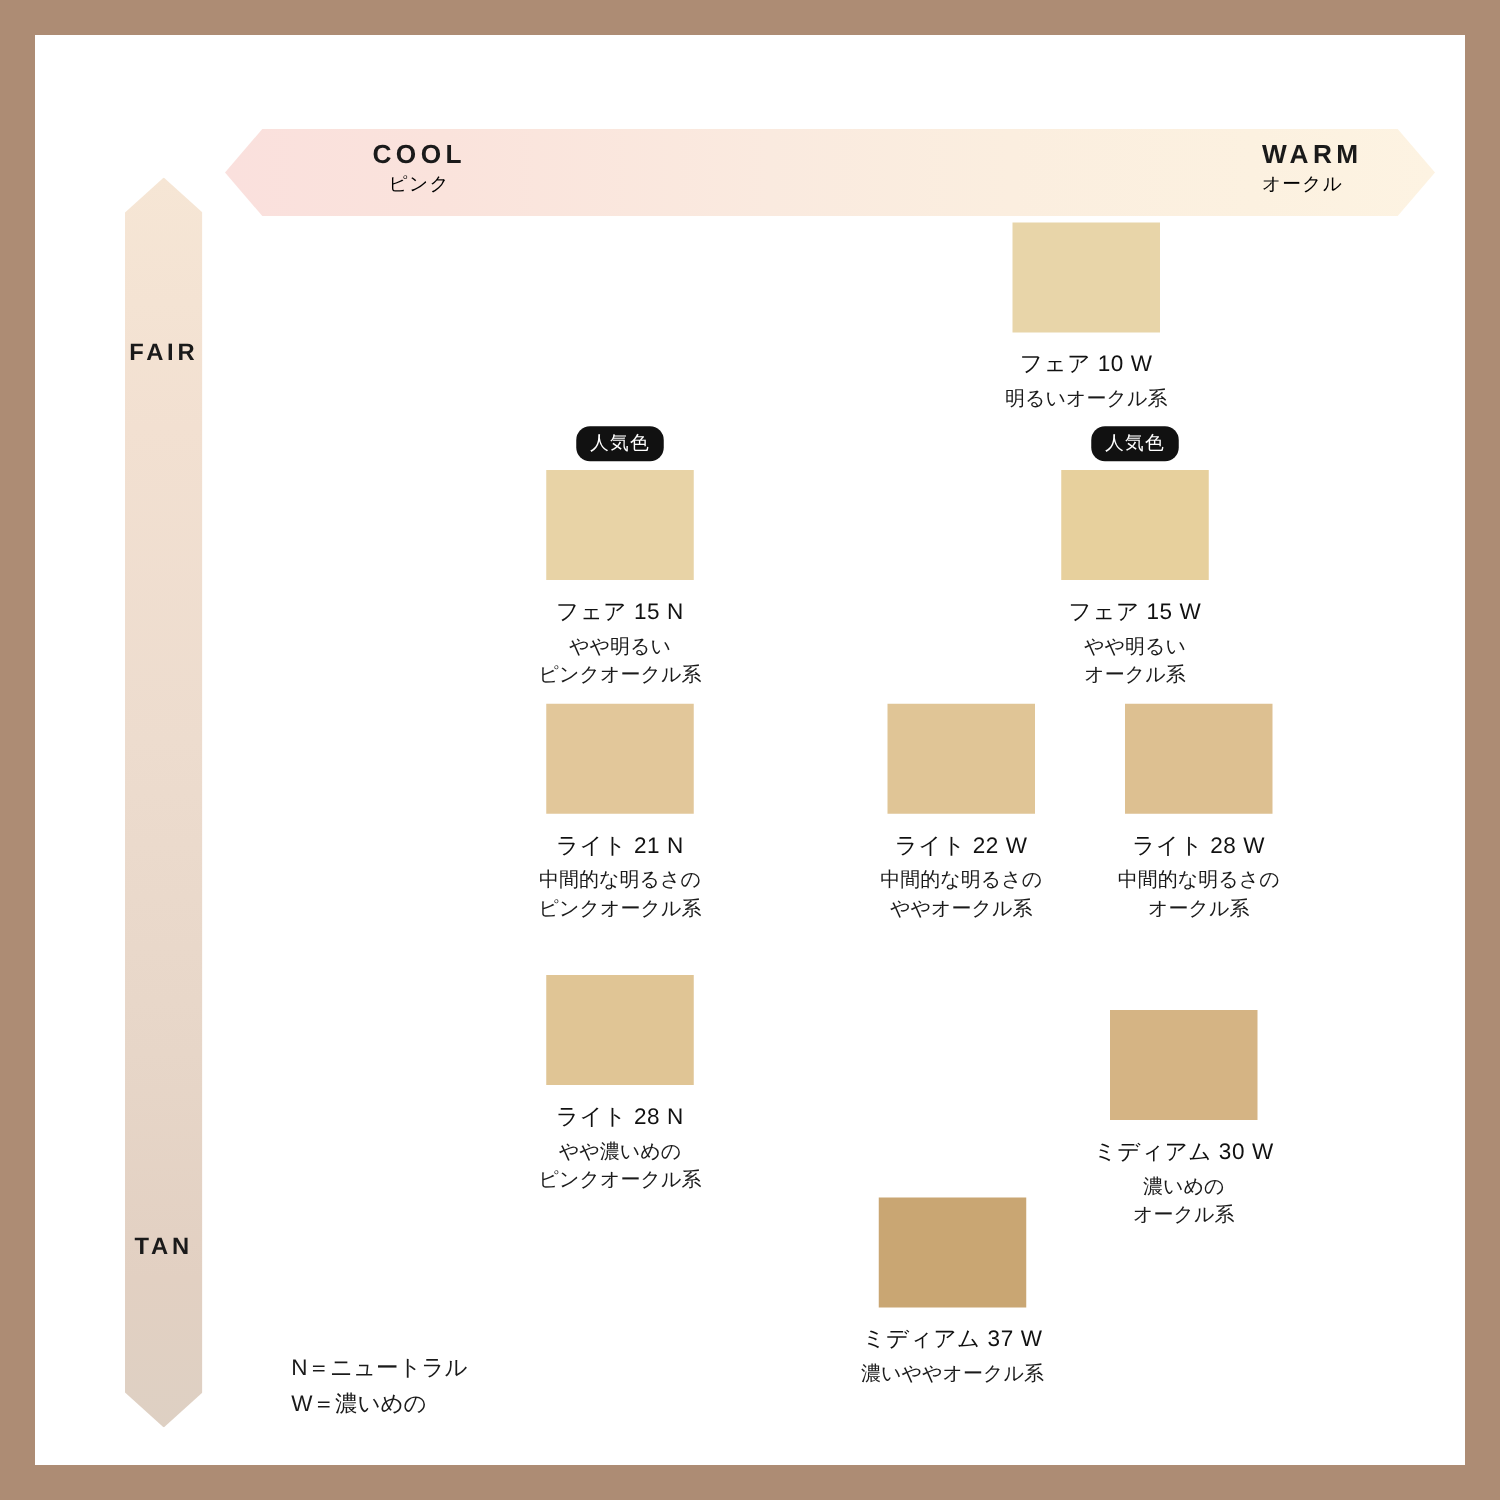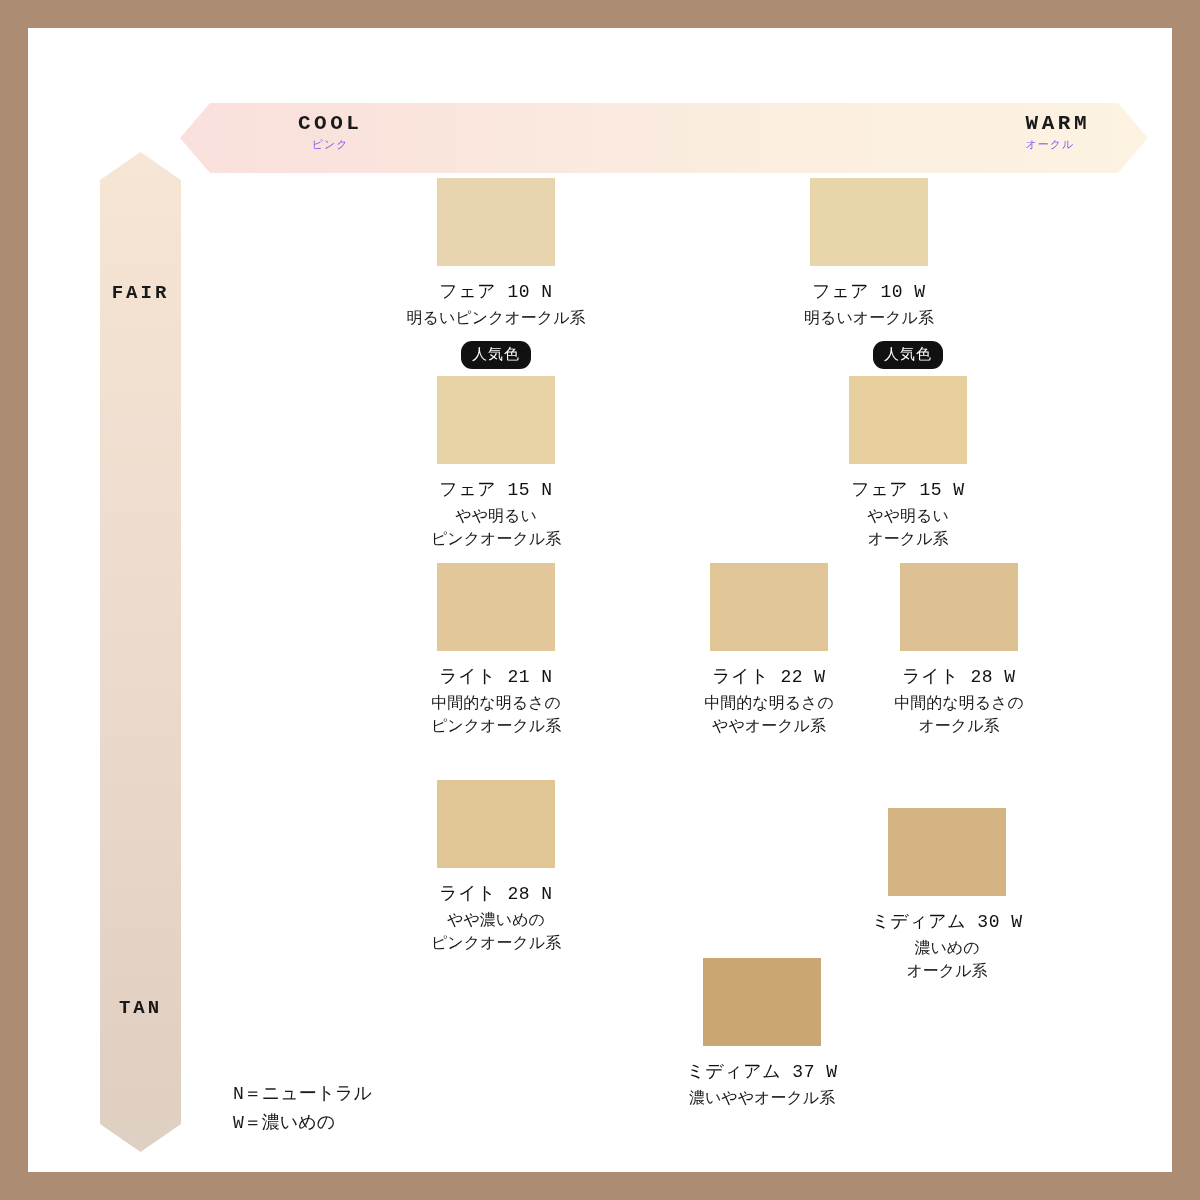--- a/index.html
+++ b/index.html
@@ -13,21 +13,20 @@
     font-family: "Liberation Sans", sans-serif;
     overflow: hidden;
   }
   .frame {
     position: absolute;
     left: 28px;
     top: 28px;
     width: 1144px;
     height: 1144px;
     background: #ffffff;
-    font-family: Liberation Mono, monospace;
   }
 
   
   .h-arrow {
     position: absolute;
     left: 152px;
     top: 75px;
     width: 968px;
     height: 70px;
   }
@@ -50,32 +49,32 @@
     top: 8px;
   }
   .cap {
     font-size: 21px;
     font-weight: bold;
     letter-spacing: 3.5px;
     color: #1a1a1a;
     line-height: 1.25;
   }
   .sub-jp {
-    font-size: 11px;
-    color: #8b5cf6;
+    font-size: 15px;
+    color: #000000;
     letter-spacing: 1px;
     line-height: 1.5;
   }
 
   
   .v-arrow {
     position: absolute;
     left: 72px;
-    top: 124px;
-    width: 81px;
+    top: 114px;
+    width: 62px;
     height: 1000px;
   }
   .v-arrow .bar {
     position: absolute;
     left: 0; top: 0;
     width: 100%; height: 100%;
     background: linear-gradient(to bottom, #f6e6d5 0%, #f2e0d1 20%, #eddcce 45%, #e7d6c8 70%, #e2d0c2 88%, #ded0c3 100%);
     clip-path: polygon(50% 0, 100% 28px, 100% calc(100% - 28px), 50% 100%, 0 calc(100% - 28px), 0 28px);
   }
   .v-arrow .v-label {
@@ -155,25 +154,20 @@
       <div class="sub-jp">オークル</div>
     </div>
   </div>
 
   <div class="v-arrow">
     <div class="bar"></div>
     <div class="v-label v-top">FAIR</div>
     <div class="v-label v-bottom">TAN</div>
   </div>
 
-  <div class="swatch" style="left:318px; top:150px; width:300px;">
-    <div class="chip" style="background:#e8d5b0;"></div>
-    <div class="name">フェア 10 N</div>
-    <div class="desc">明るいピンクオークル系</div>
-  </div>
 
   <div class="swatch" style="left:691px; top:150px; width:300px;">
     <div class="chip" style="background:#e8d5a9;"></div>
     <div class="name">フェア 10 W</div>
     <div class="desc">明るいオークル系</div>
   </div>
 
   <div class="swatch" style="left:318px; top:348px; width:300px;">
     <div class="badge">人気色</div>
     <div class="chip" style="background:#e8d3a6;"></div>

